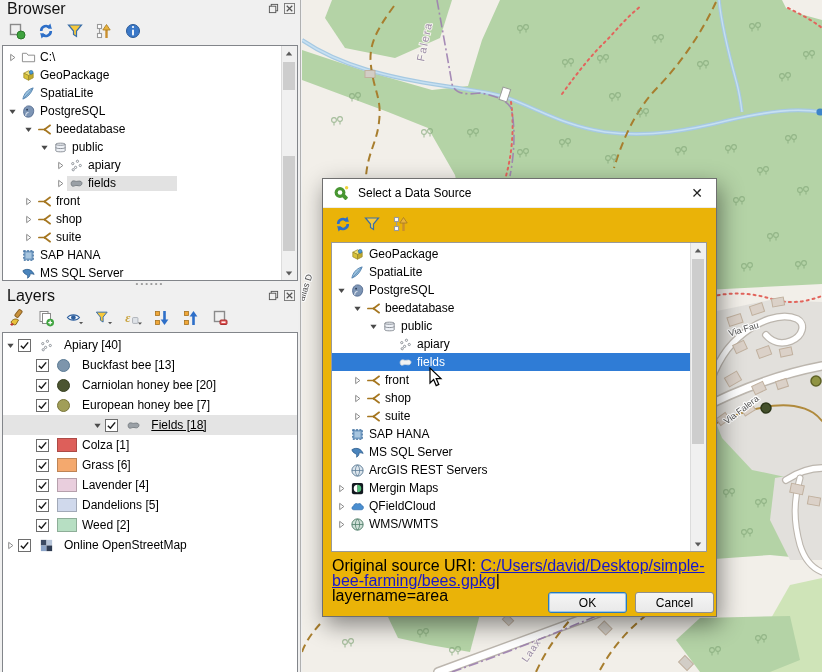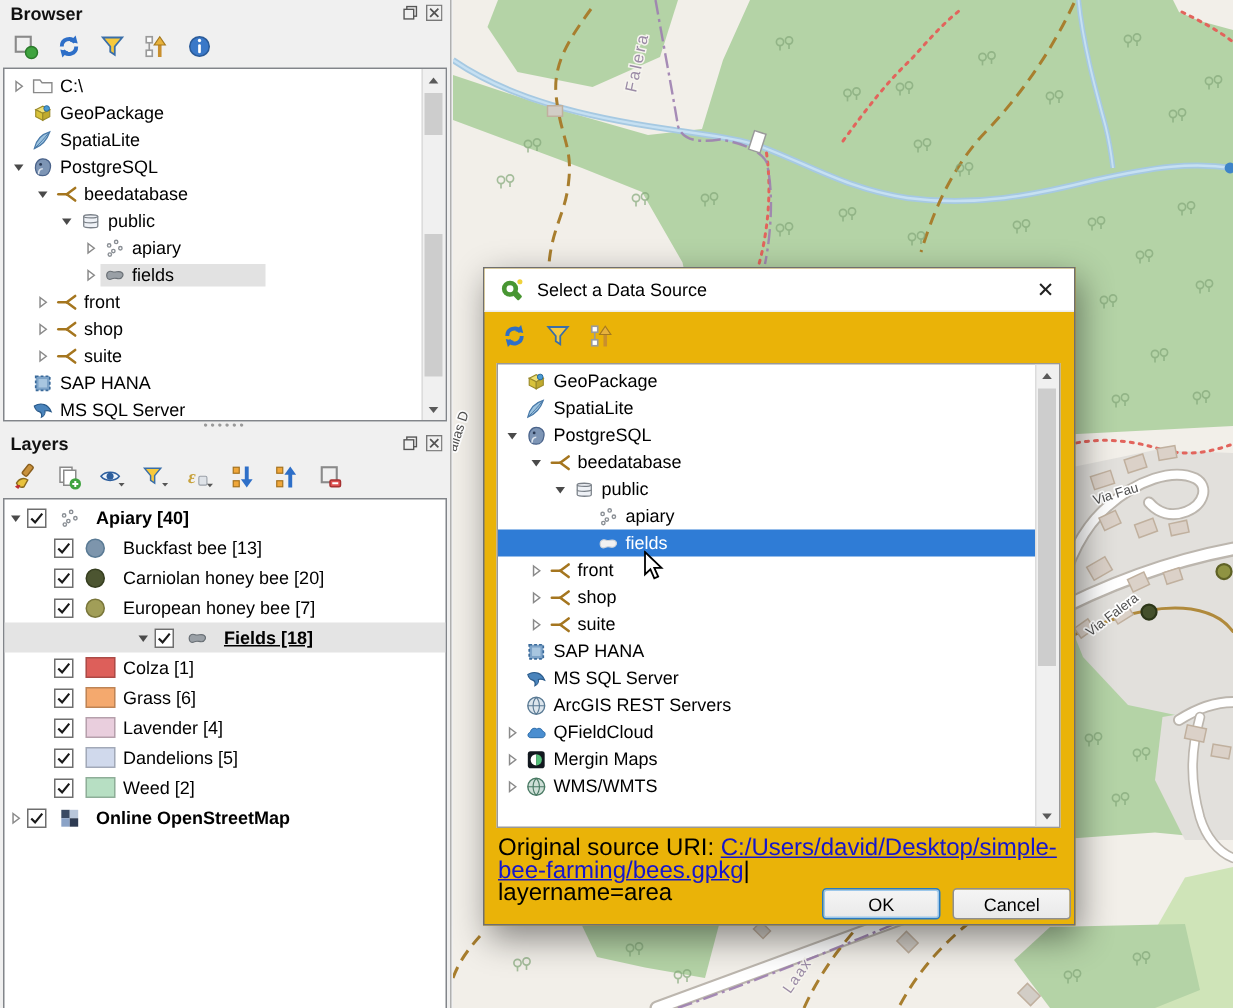--- a/index.html
+++ b/index.html
@@ -1,21 +1,21 @@
 <!DOCTYPE html>
 <html><head>
 <meta charset="utf-8">
 <style>
   html,body{margin:0;padding:0;}
   body{font-family:"Liberation Sans",sans-serif;background:#888;}
   #app{position:relative;width:822px;height:672px;overflow:hidden;background:#f0f0f0;}
 
   
   #left{position:absolute;left:0;top:0;width:301px;height:672px;background:#f0f0f0;border-right:1px solid #b0b0b0;box-sizing:border-box;}
-  .panel-title{height:17px;display:flex;align-items:center;font-size:12px;color:#111;padding:0 4px 0 7px;font-weight:bold;}
+  .panel-title{height:17px;display:flex;align-items:center;font-size:16px;color:#111;padding:0 4px 0 7px;}
   .panel-title .sp{flex:1;}
   .pbtn{width:13px;height:13px;margin-left:3px;display:flex;align-items:center;justify-content:center;}
   .pbtn svg{width:11px;height:11px;}
   .panel-toolbar{height:27px;display:flex;align-items:center;gap:9px;padding:0 0 0 7px;}
   .tb-btn{width:20px;height:20px;display:flex;align-items:center;justify-content:center;}
   .tb-btn svg{width:18px;height:18px;}
   .treebox{position:relative;margin:1px 2px 0 2px;background:#fff;border:1px solid #82858a;box-sizing:border-box;overflow:hidden;}
   #browser-treebox{height:236px;}
   #layers-treebox{height:341px;border-bottom:none;}
   .treecol{padding-top:2px;}
@@ -41,21 +41,21 @@
 
   
   .lrow{display:flex;align-items:center;height:20px;font-size:12px;white-space:nowrap;}
   .lrow .arr{width:15px;min-width:15px;}
   .cb{width:13px;height:13px;min-width:13px;background:#fff;border:1px solid #6e6e6e;display:flex;align-items:center;justify-content:center;margin-right:8px;box-sizing:border-box;}
   .cb svg{width:11px;height:11px;}
   .sym{width:22px;min-width:22px;display:flex;align-items:center;}
   .sym svg{width:15px;height:15px;}
   .swc{width:13px;height:13px;border-radius:50%;box-sizing:border-box;}
   .swr{width:20px;height:14px;box-sizing:border-box;border:1px solid rgba(0,0,0,.22);}
-  .b{font-weight:bold;}
+  .b{font-weight:normal;}
   .u{text-decoration:underline;}
   .sel-gray{background:#e4e4e4;justify-content:center;}
   .child-sp{width:33px;min-width:33px;}
   .splitter{height:6px;display:flex;align-items:center;justify-content:center;color:#9a9a9a;font-size:8px;letter-spacing:2px;line-height:4px;}
 
   
   #map{position:absolute;left:302px;top:0;width:520px;height:672px;}
   #map svg{display:block;}
   .maplbl{fill:#4f4f4f;font-size:9px;font-family:"Liberation Sans",sans-serif;paint-order:stroke;stroke:#ffffff;stroke-width:2.4px;stroke-linejoin:round;}
   .placelbl{fill:#9b8ba6;font-family:"Liberation Sans",sans-serif;paint-order:stroke;stroke:#f6f4ee;stroke-width:2px;}
@@ -980,40 +980,40 @@
           </div>
           <div class="trow">
             <span class="sp0" style="width:3px"></span>
             <span class="arr">
               <svg viewBox="0 0 10 10">
                 <path d="M3,1.5 L7.6,5 L3,8.5 Z" fill="none" stroke="#8a8a8a" stroke-width="1.1"></path>
               </svg>
             </span>
             <span class="ic">
               <svg viewBox="0 0 16 16">
-                <path d="M4,11.5 C1.5,11.5 1.5,8 4,7.5 C4,5 7,4 8.5,5.5 C9,4.5 12,4.5 12.5,7 C15,7 15,11.5 12,11.5 Z" fill="#4a8ed0" stroke="#2a6aa8" stroke-width="0.7"></path>
-              </svg>
-            </span>
-            <span class="lbl">QFieldCloud</span>
+                <rect x="2" y="2" width="12" height="12" rx="2" fill="#12181f"></rect>
+                <path d="M8,4 A4,4 0 0 0 8,12 Z" fill="#ffffff"></path>
+                <path d="M8,4 A4,4 0 0 1 8,12" fill="#54c07a"></path>
+              </svg>
+            </span>
+            <span class="lbl">Mergin Maps</span>
           </div>
           <div class="trow">
             <span class="sp0" style="width:3px"></span>
             <span class="arr">
               <svg viewBox="0 0 10 10">
                 <path d="M3,1.5 L7.6,5 L3,8.5 Z" fill="none" stroke="#8a8a8a" stroke-width="1.1"></path>
               </svg>
             </span>
             <span class="ic">
               <svg viewBox="0 0 16 16">
-                <rect x="2" y="2" width="12" height="12" rx="2" fill="#12181f"></rect>
-                <path d="M8,4 A4,4 0 0 0 8,12 Z" fill="#ffffff"></path>
-                <path d="M8,4 A4,4 0 0 1 8,12" fill="#54c07a"></path>
-              </svg>
-            </span>
-            <span class="lbl">Mergin Maps</span>
+                <path d="M4,11.5 C1.5,11.5 1.5,8 4,7.5 C4,5 7,4 8.5,5.5 C9,4.5 12,4.5 12.5,7 C15,7 15,11.5 12,11.5 Z" fill="#4a8ed0" stroke="#2a6aa8" stroke-width="0.7"></path>
+              </svg>
+            </span>
+            <span class="lbl">QFieldCloud</span>
           </div>
           <div class="trow">
             <span class="sp0" style="width:3px"></span>
             <span class="arr">
               <svg viewBox="0 0 10 10">
                 <path d="M3,1.5 L7.6,5 L3,8.5 Z" fill="none" stroke="#8a8a8a" stroke-width="1.1"></path>
               </svg>
             </span>
             <span class="ic">
               <svg viewBox="0 0 16 16">

